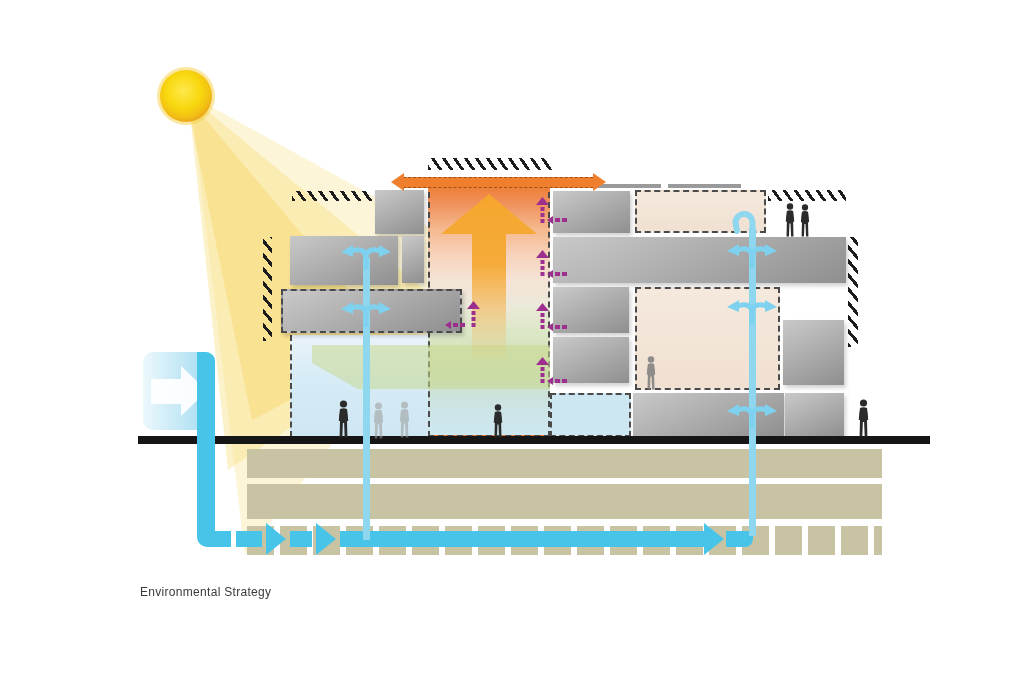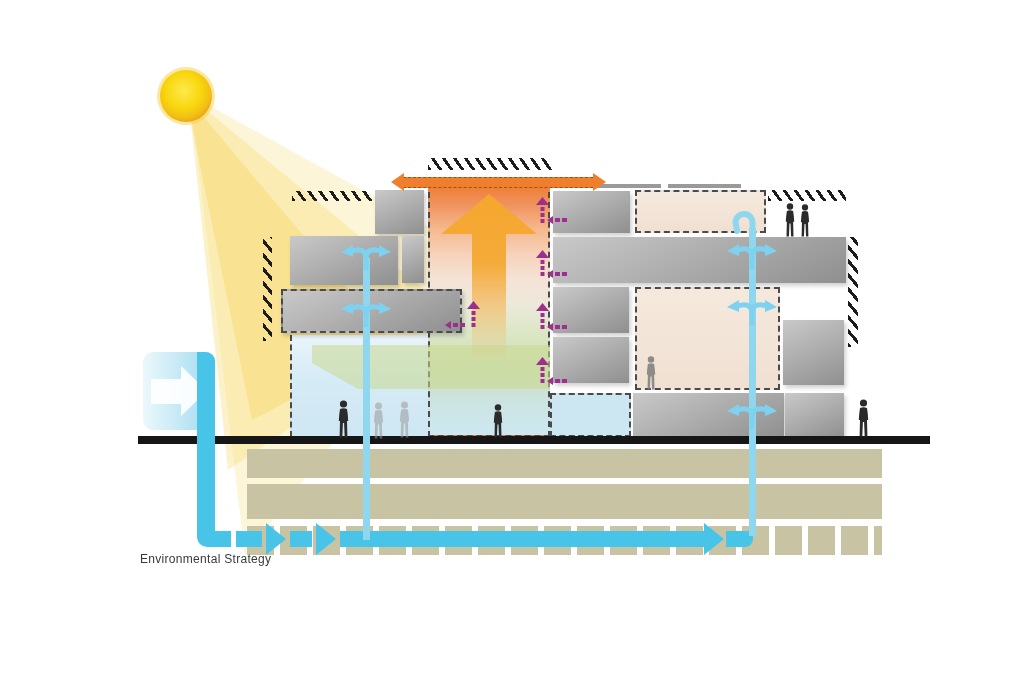--- a/index.html
+++ b/index.html
@@ -44,21 +44,21 @@
     border-top:1px dashed rgba(90,40,0,0.55);border-bottom:1px dashed rgba(90,40,0,0.55);}
   .exhead{position:absolute;top:173px;width:0;height:0;border-top:9px solid transparent;border-bottom:9px solid transparent;}
   
   .person{position:absolute;fill:#2b2b2b;}
   .person.faded{fill:#9a9a9a;opacity:0.55;}
   .person.mid{fill:#7d7d7d;opacity:0.85;}
   
   .pv{position:absolute;fill:#9d2f8e;}
   
   .branch{position:absolute;color:#7ed2ef;}
-  #caption{position:absolute;left:140px;top:552px;font-size:12px;color:#3a3a3a;letter-spacing:0.3px;}
+  #caption{position:absolute;left:140px;top:585px;font-size:12px;color:#3a3a3a;letter-spacing:0.3px;}
 </style>
 </head>
 <body>
 
 <div id="canvas">
 
   <svg class="abs" style="left:0;top:0;" width="1024" height="674">
     <defs>
       <radialGradient id="sunGrad" cx="45%" cy="40%" r="60%">
         <stop offset="0%" stop-color="#ffe84d"></stop>

